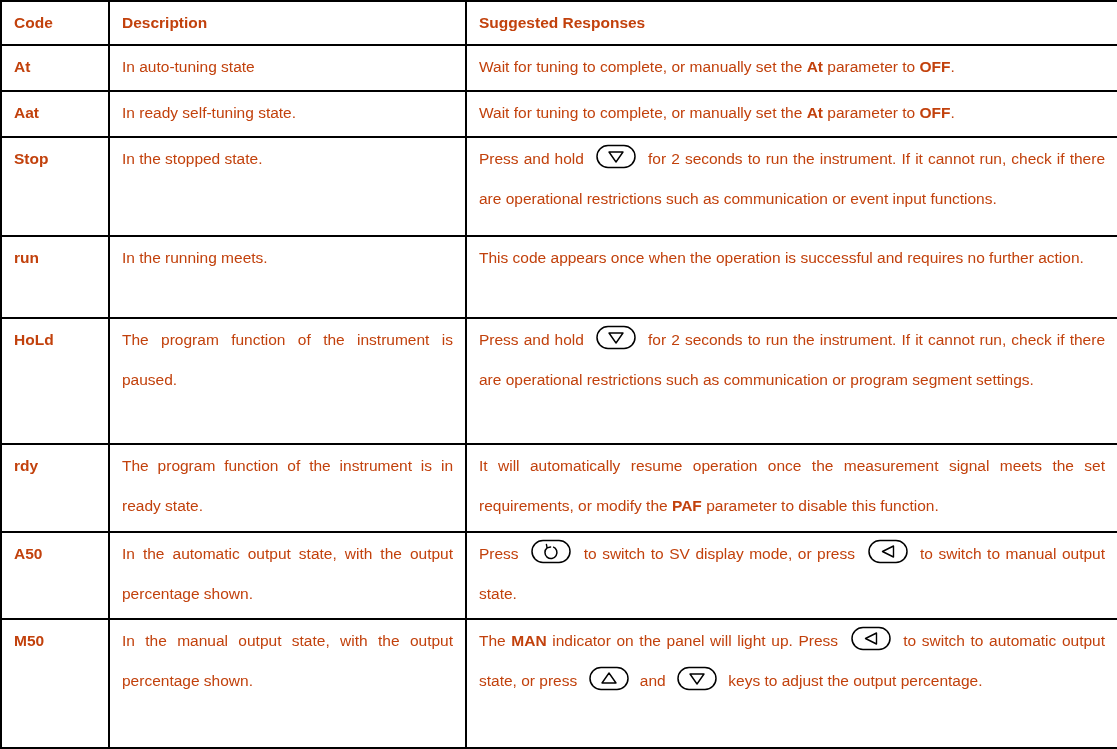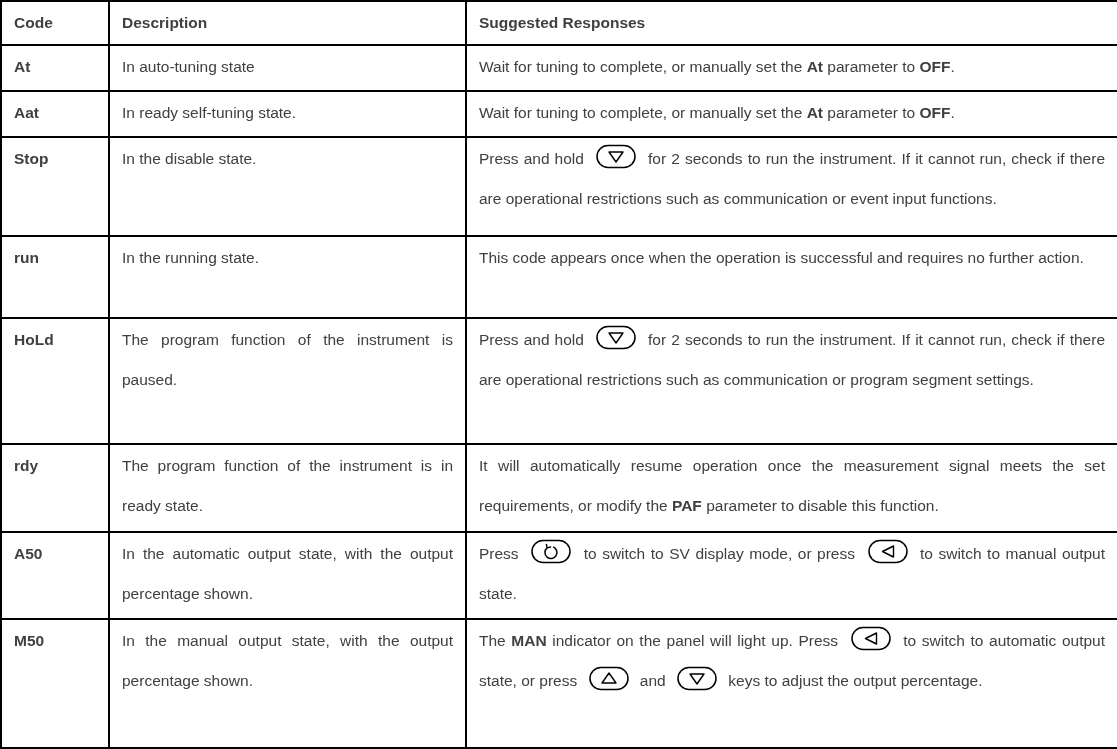--- a/index.html
+++ b/index.html
@@ -1,18 +1,18 @@
 <!DOCTYPE html>
 <html><head>
 <meta charset="utf-8">
 <style>
   html,body{margin:0;padding:0;background:#ffffff;}
   .page{
     width:1117px;height:749px;box-sizing:border-box;overflow:hidden;
-    font-family:"Liberation Sans",sans-serif;color:#404040;background:#fff;
+    font-family:"Liberation Sans",sans-serif;color:#c2410c;background:#fff;
   }
   table.codes{
     width:1117px;height:749px;border-collapse:collapse;table-layout:fixed;
   }
   col.c-code{width:108px;}
   col.c-desc{width:357px;}
   col.c-resp{width:652px;}
   th,td{
     border:2px solid #000;
     vertical-align:top;
@@ -71,29 +71,29 @@
           <td class="desc-cell">In auto-tuning state</td>
           <td class="resp-cell"><span>Wait for tuning to complete, or manually set the </span><span class="b">At</span><span> parameter to </span><span class="b">OFF</span><span>.</span></td>
         </tr>
         <tr>
           <td class="code-cell">Aat</td>
           <td class="desc-cell">In ready self-tuning state.</td>
           <td class="resp-cell"><span>Wait for tuning to complete, or manually set the </span><span class="b">At</span><span> parameter to </span><span class="b">OFF</span><span>.</span></td>
         </tr>
         <tr>
           <td class="code-cell">Stop</td>
-          <td class="desc-cell">In the disable state.</td>
+          <td class="desc-cell">In the stopped state.</td>
           <td class="resp-cell"><span>Press and hold </span><span class="key-icon"><svg viewBox="0 0 40 25" xmlns="http://www.w3.org/2000/svg">
                 <rect x="1" y="1.5" width="38" height="22" rx="11" ry="11" fill="none" stroke="#000" stroke-width="1.5"></rect>
                 <path d="M13 8 h14 l-7 10 z" fill="none" stroke="#000" stroke-width="1.4" stroke-linejoin="round"></path>
               </svg></span><span> for 2 seconds to run the instrument. If it cannot run, check if there are operational restrictions such as communication or event input functions.</span></td>
         </tr>
         <tr>
           <td class="code-cell">run</td>
-          <td class="desc-cell">In the running state.</td>
+          <td class="desc-cell">In the running meets.</td>
           <td class="resp-cell"><span>This code appears once when the operation is successful and requires no further action.</span></td>
         </tr>
         <tr>
           <td class="code-cell">HoLd</td>
           <td class="desc-cell">The program function of the instrument is paused.</td>
           <td class="resp-cell"><span>Press and hold </span><span class="key-icon"><svg viewBox="0 0 40 25" xmlns="http://www.w3.org/2000/svg">
                 <rect x="1" y="1.5" width="38" height="22" rx="11" ry="11" fill="none" stroke="#000" stroke-width="1.5"></rect>
                 <path d="M13 8 h14 l-7 10 z" fill="none" stroke="#000" stroke-width="1.4" stroke-linejoin="round"></path>
               </svg></span><span> for 2 seconds to run the instrument. If it cannot run, check if there are operational restrictions such as communication or program segment settings.</span></td>
         </tr>

